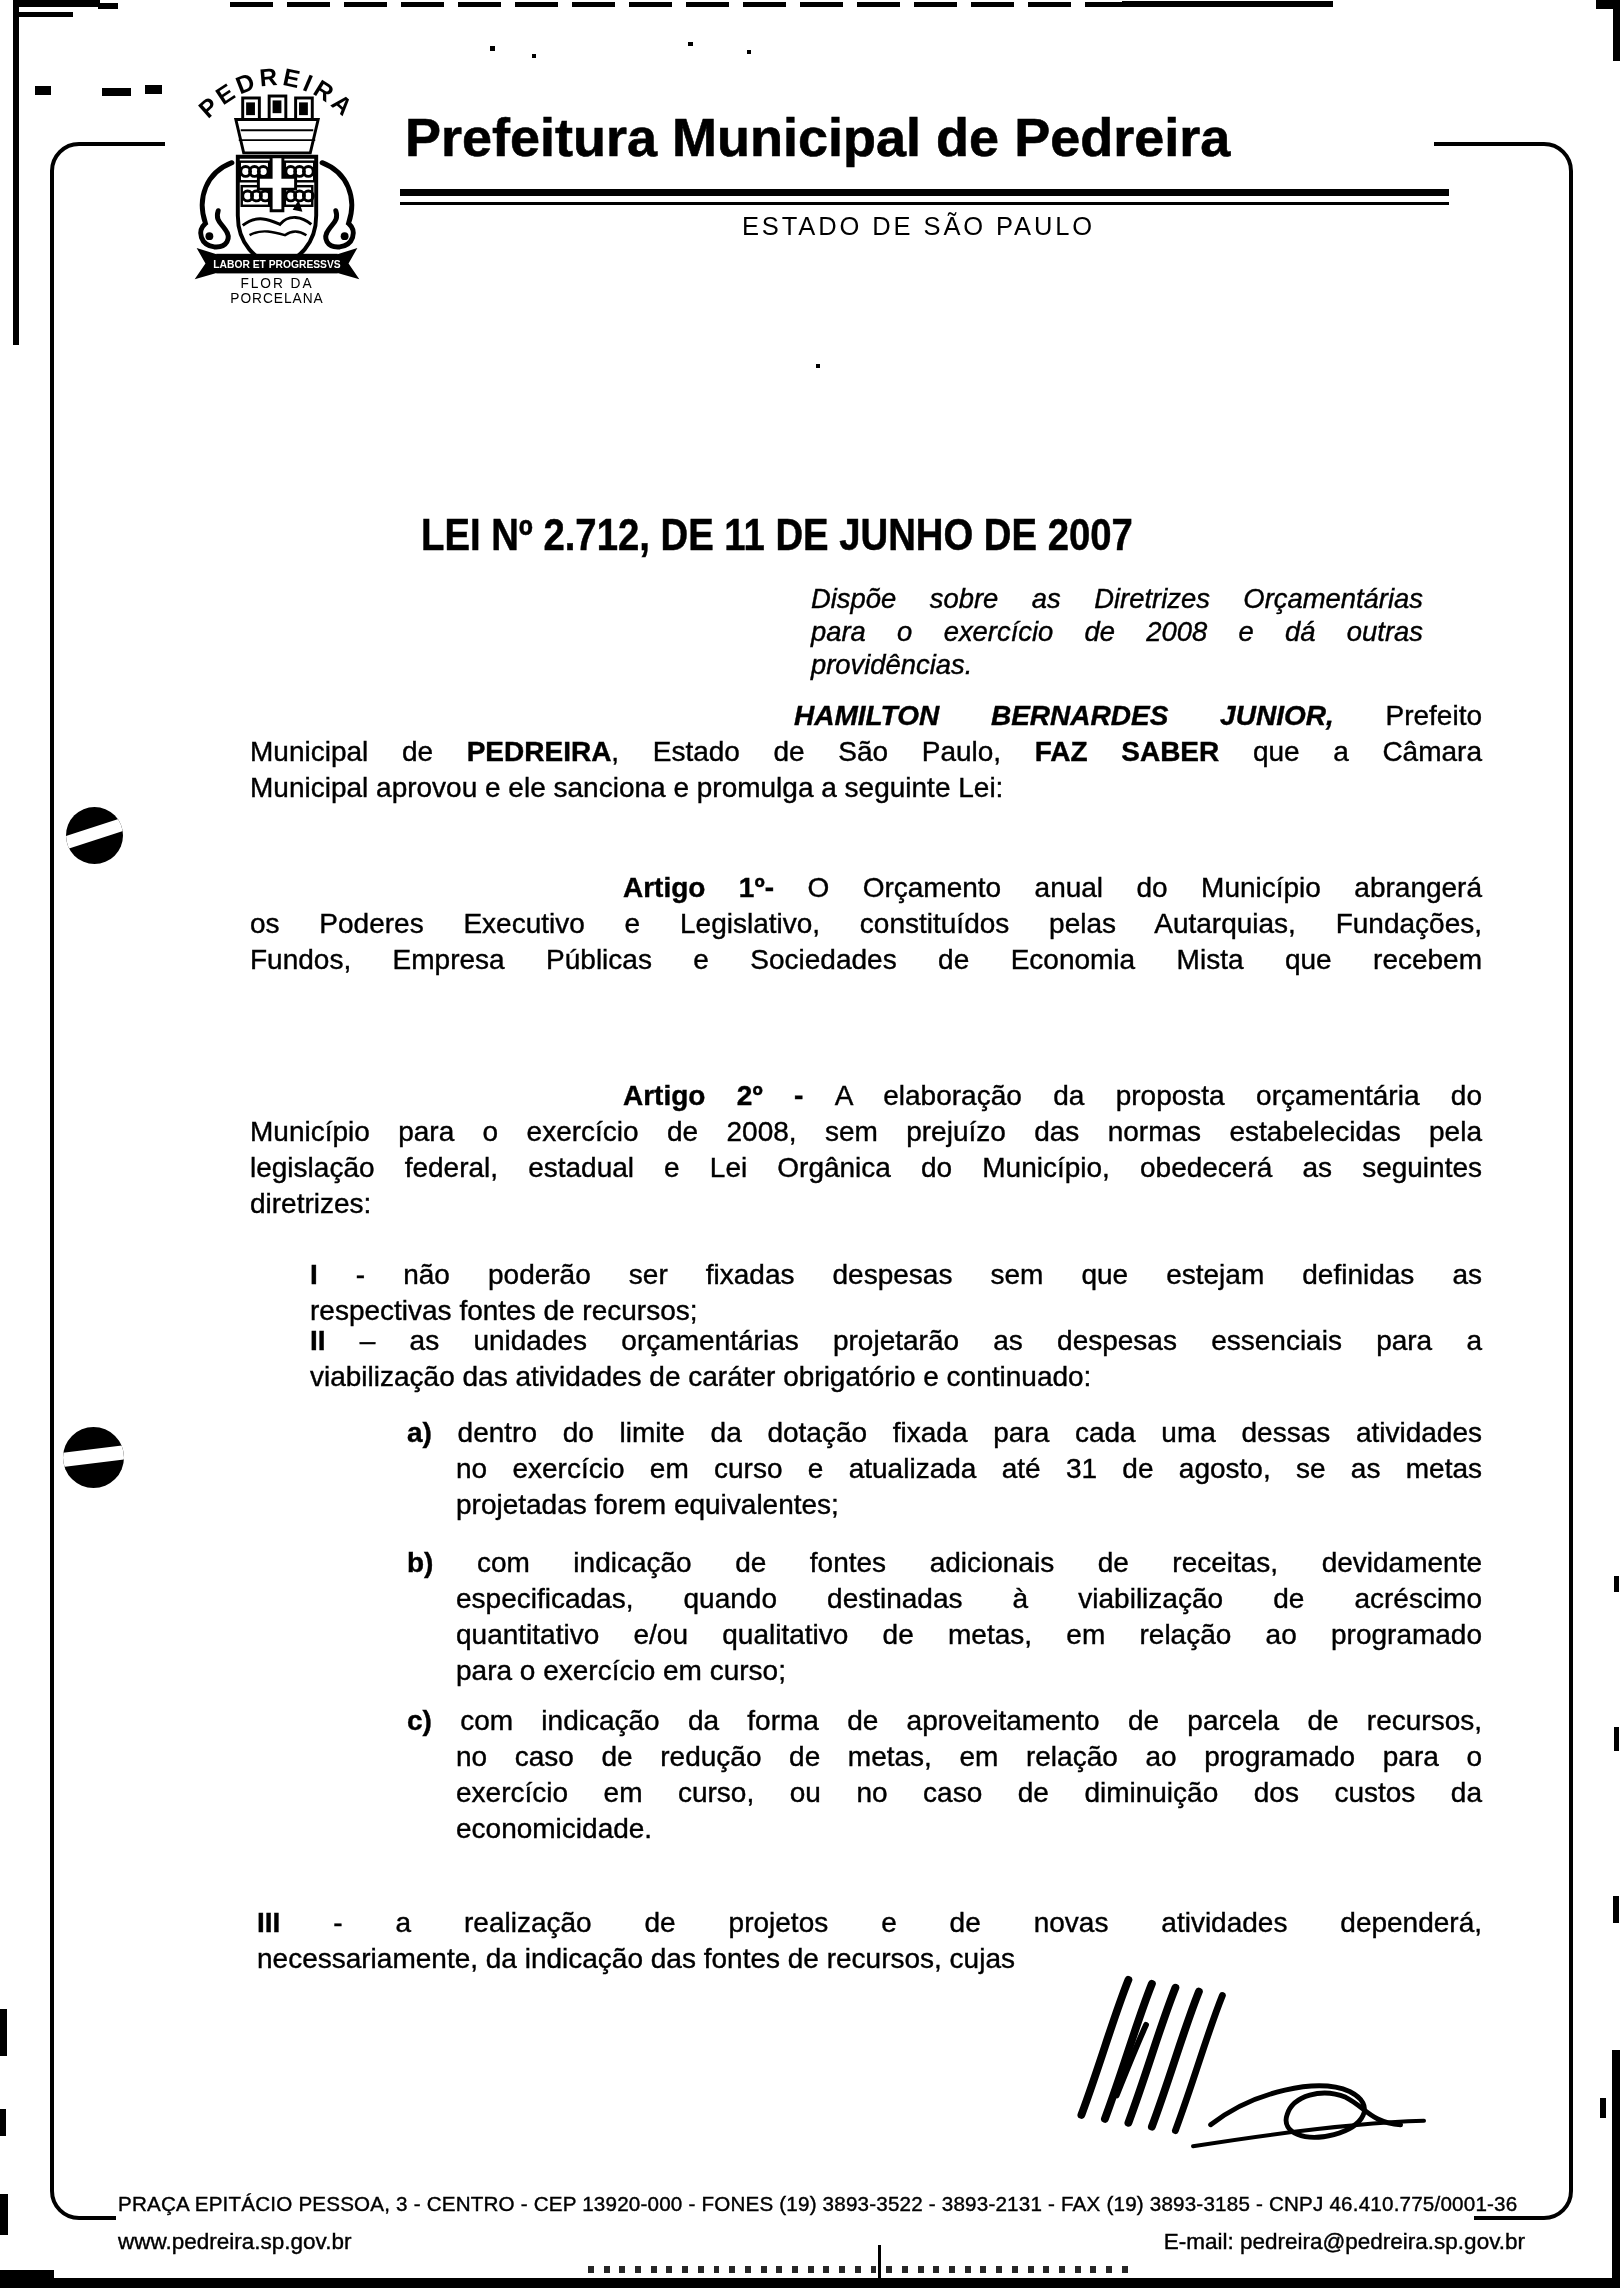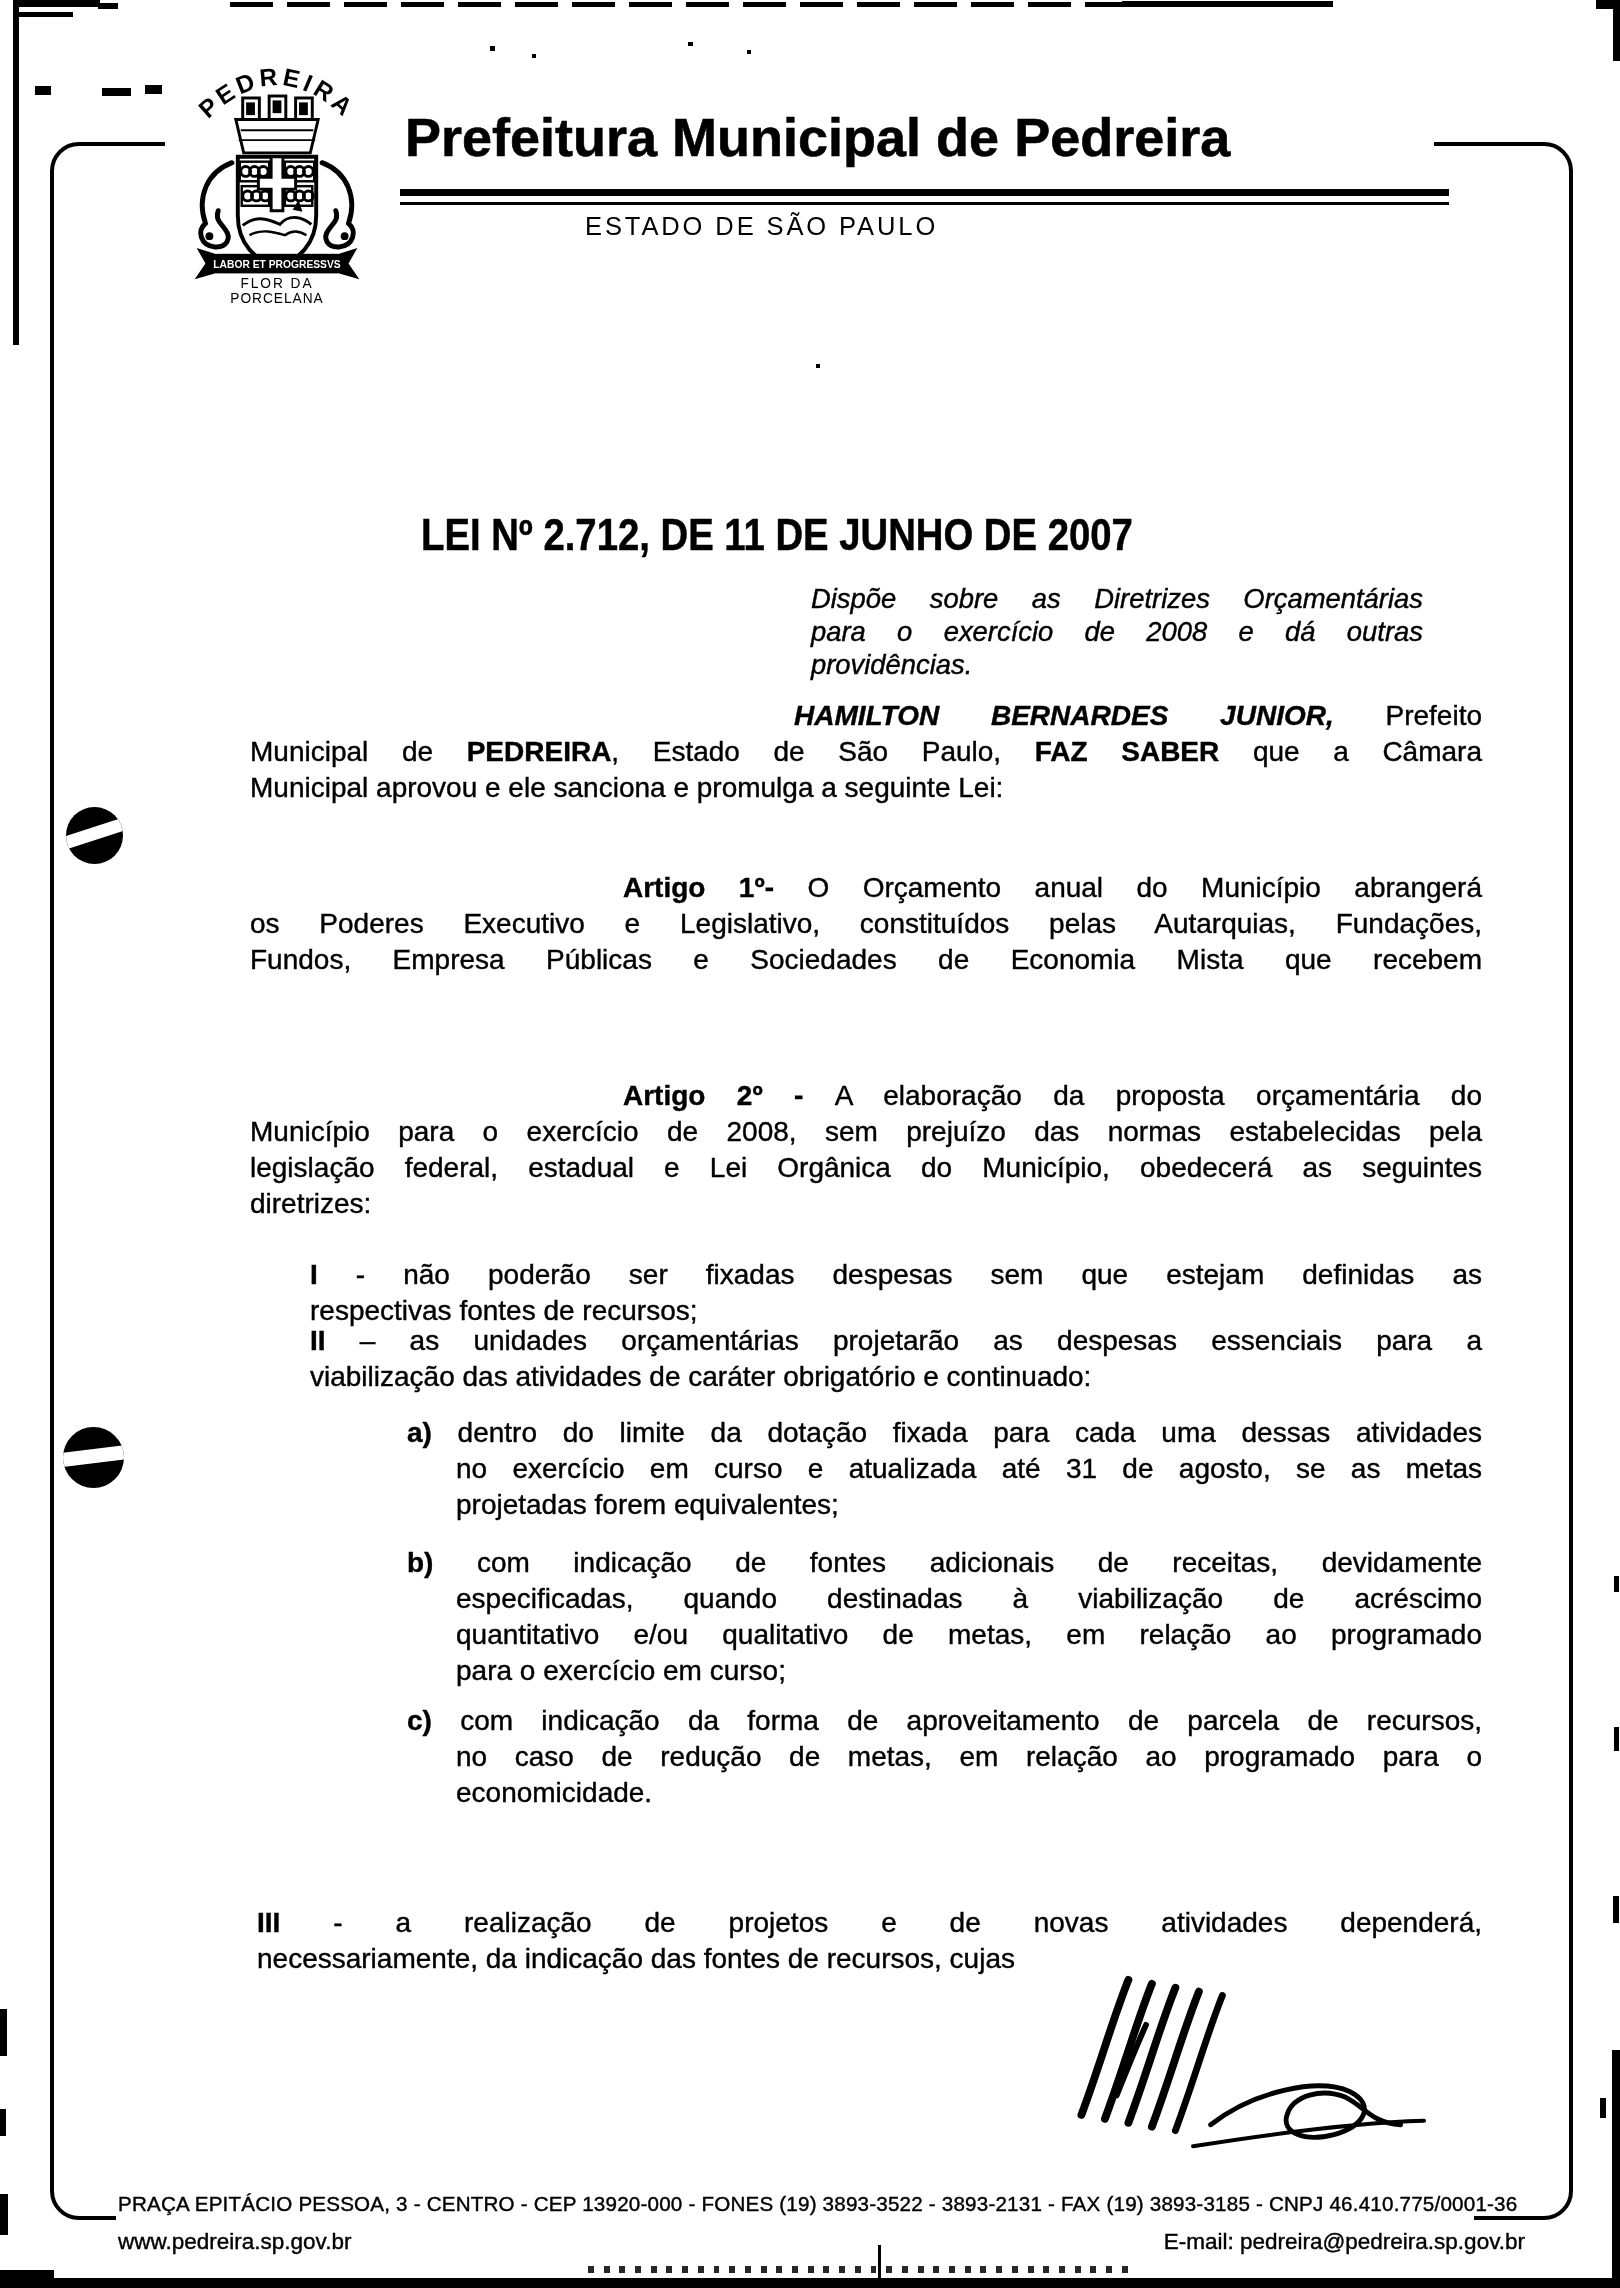--- a/index.html
+++ b/index.html
@@ -14,21 +14,21 @@
          border:4.9px solid #000;border-radius:29px;z-index:1;}
   .cover{position:absolute;background:#fff;z-index:2;}
   #cover-top{left:165px;top:133px;width:1269px;height:22.5px;}
   #cover-bottom{left:116px;top:2199px;width:1358px;height:27.4px;}
   
   #coat{position:absolute;left:179px;top:37px;width:196px;height:267px;z-index:3;}
   #org-title{position:absolute;left:405px;top:106px;font-size:54px;font-weight:bold;
              letter-spacing:0;white-space:nowrap;z-index:3;-webkit-text-stroke:0.6px #000;}
   #rule-thick{position:absolute;left:400px;top:189px;width:1049px;height:6.9px;background:#000;z-index:3;}
   #rule-thin{position:absolute;left:400px;top:202px;width:1049px;height:2.9px;background:#000;z-index:3;}
-  #org-state{position:absolute;left:585px;top:212px;width:667px;text-align:left;
+  #org-state{position:absolute;left:585px;top:212px;width:667px;text-align:center;
              font-size:25.5px;letter-spacing:2.9px;z-index:3;}
   
   #law-title{position:absolute;left:421px;top:510px;font-size:44px;font-weight:bold;
              white-space:nowrap;transform:scaleX(.87);transform-origin:left top;
              -webkit-text-stroke:0.5px #000;z-index:3;}
   .para{position:absolute;font-size:28px;line-height:36px;z-index:3;box-sizing:border-box;
         -webkit-text-stroke:0.4px currentColor;}
   .tline{text-align:justify;text-align-last:justify;}
   .tline.tlast{text-align-last:left;}
   .b{font-weight:bold;}
@@ -207,20 +207,21 @@
     </div>
   <div id="p-item-b" class="para hang">
       <div class="tline"><span class="b">b) </span><span>com indicação de fontes adicionais de receitas, devidamente</span></div>
       <div class="tline"><span>especificadas, quando destinadas à viabilização de acréscimo</span></div>
       <div class="tline"><span>quantitativo e/ou qualitativo de metas, em relação ao programado</span></div>
       <div class="tline tlast"><span>para o exercício em curso;</span></div>
     </div>
   <div id="p-item-c" class="para hang">
       <div class="tline"><span class="b">c) </span><span>com indicação da forma de aproveitamento de parcela de recursos,</span></div>
       <div class="tline"><span>no caso de redução de metas, em relação ao programado para o</span></div>
+      <div class="tline"><span>exercício em curso, ou no caso de diminuição dos custos da</span></div>
       <div class="tline tlast"><span>economicidade.</span></div>
     </div>
   <div id="p-item-iii" class="para">
       <div class="tline"><span class="b">III</span><span> - a realização de projetos e de novas atividades dependerá,</span></div>
       <div class="tline tlast"><span>necessariamente, da indicação das fontes de recursos, cujas</span></div>
     </div>
 
   <svg id="signature" viewBox="0 0 380 200">
     <g stroke="#000" fill="none" stroke-linecap="round">
       <path d="M28,150 C48,96 60,52 76,12" stroke-width="8"></path>

